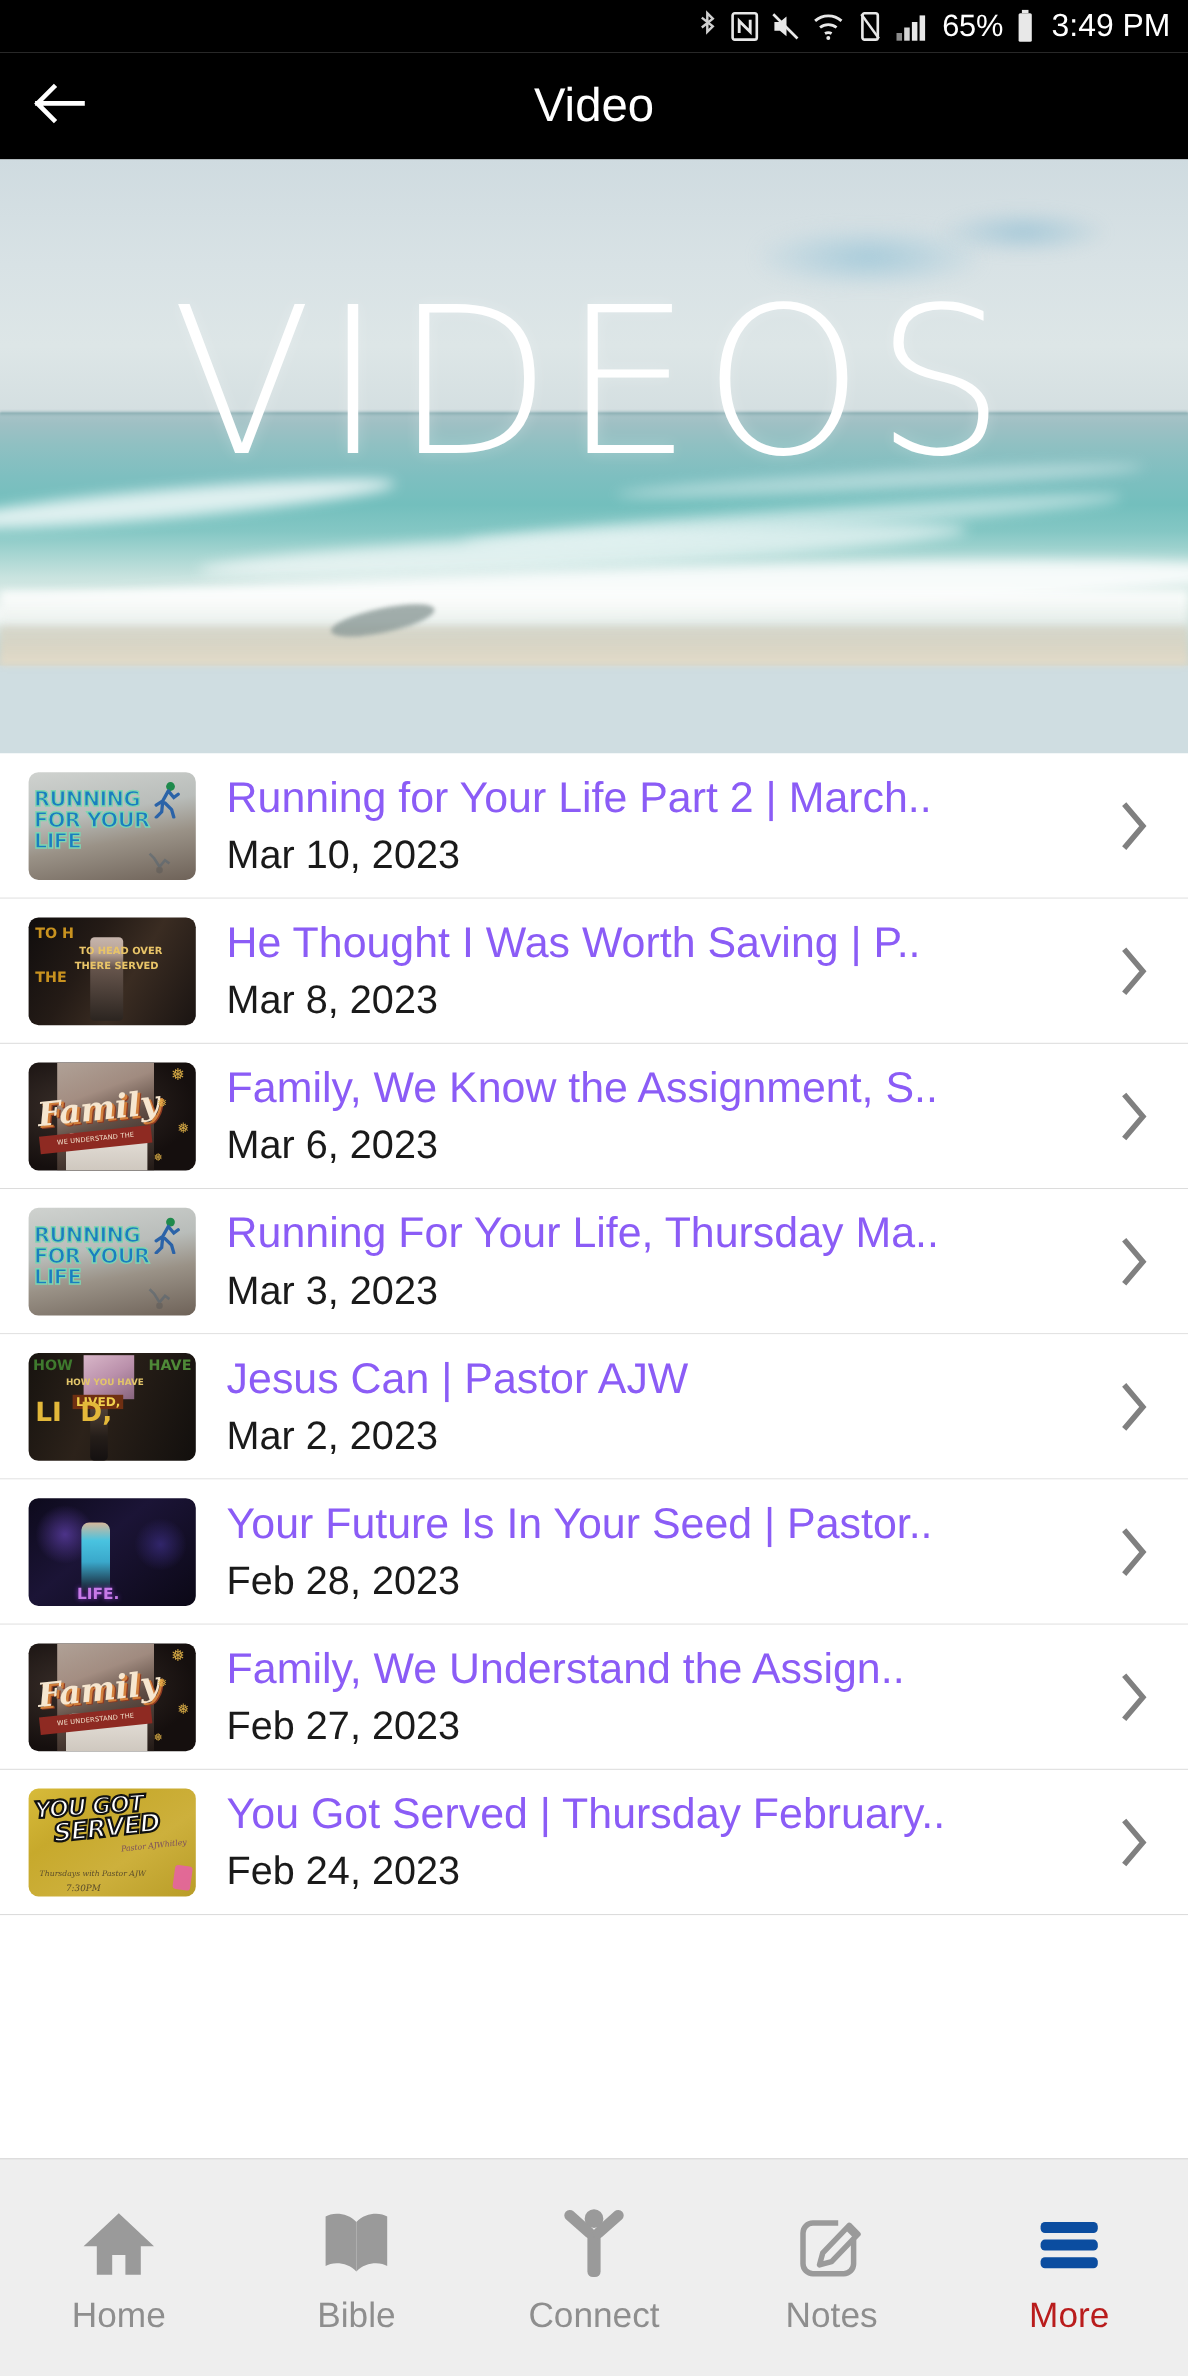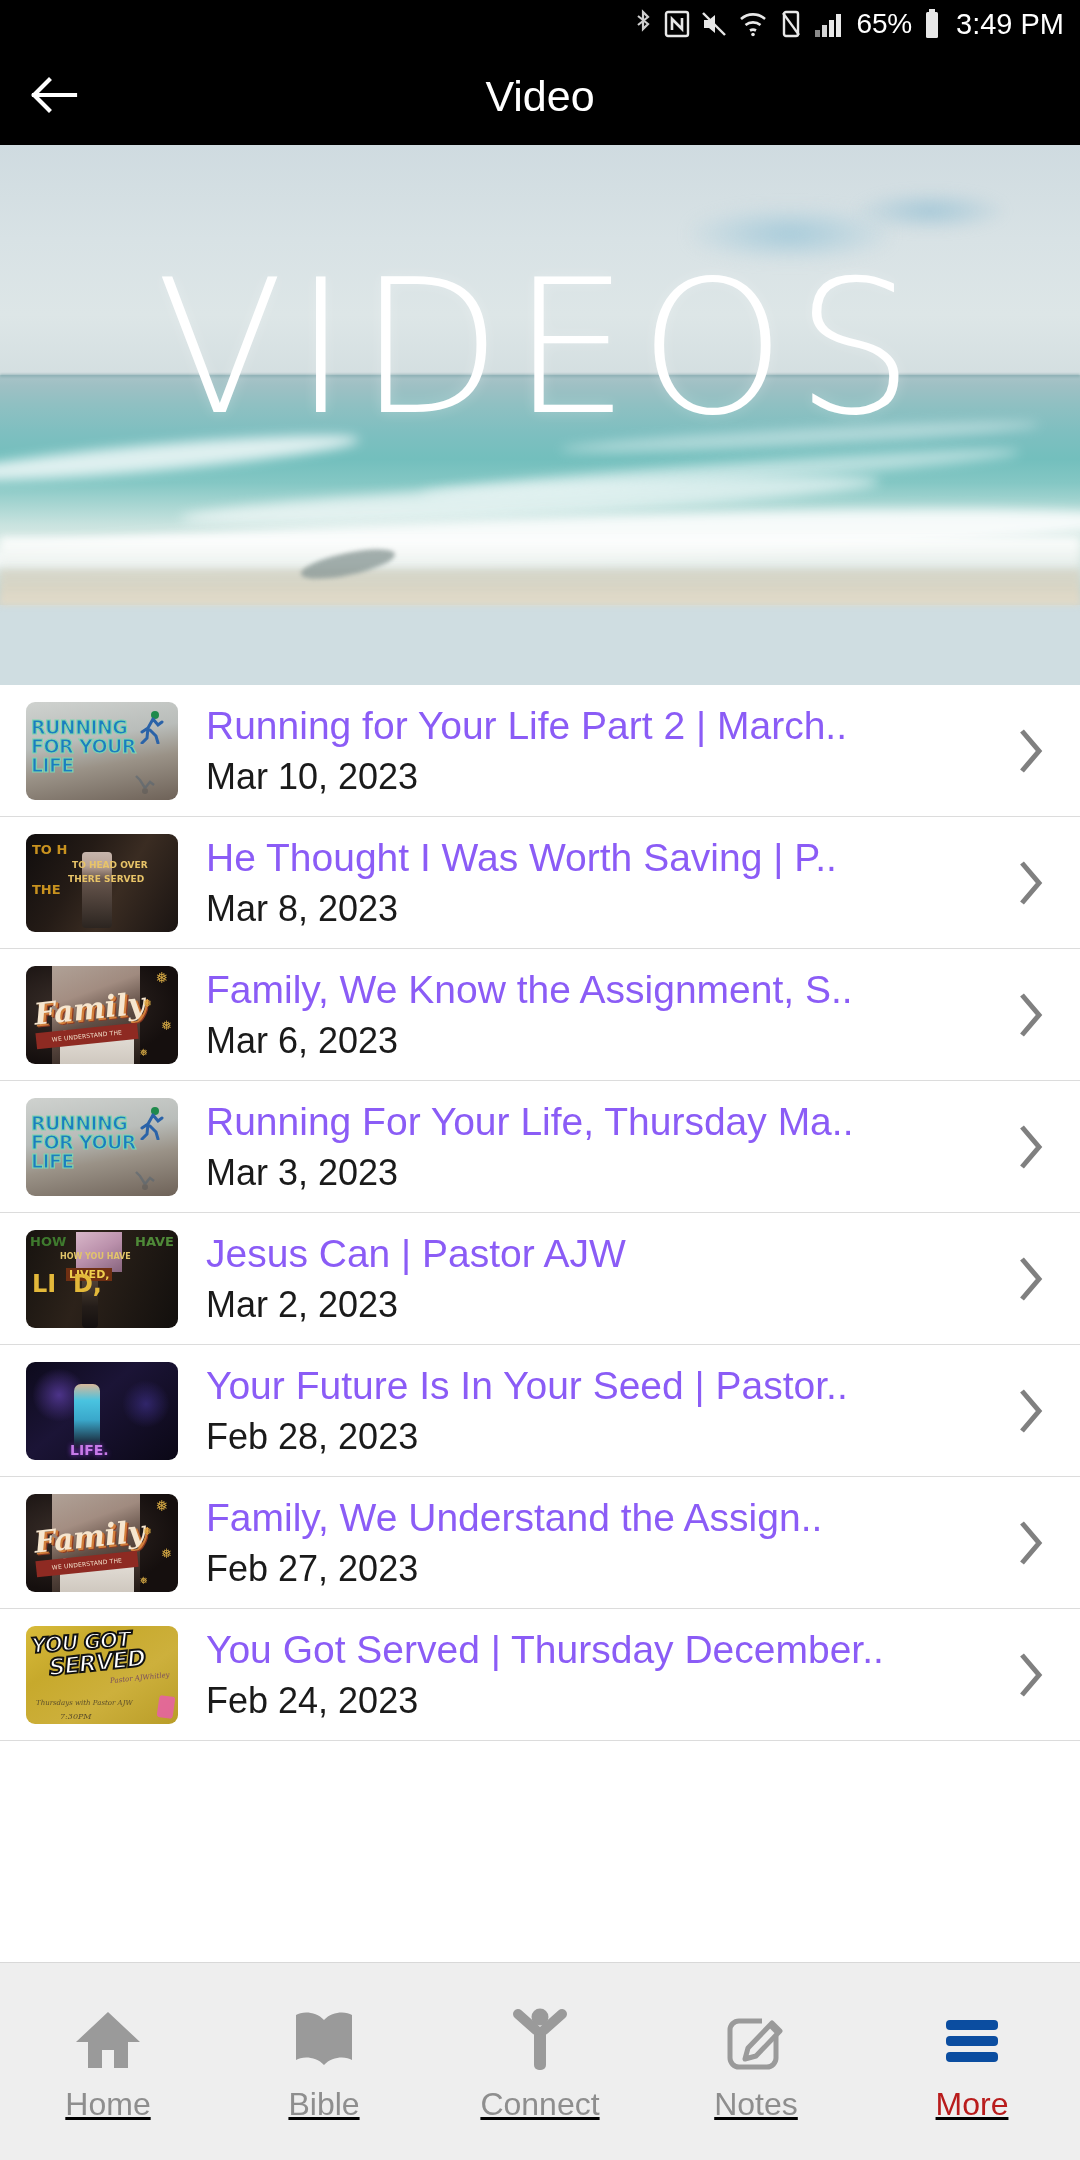--- a/index.html
+++ b/index.html
@@ -234,21 +234,20 @@
   .tb-served .pinkblob {
     position:absolute; right:4px; bottom:6px; width:16px; height:22px;
     background:#e85fa8; opacity:.85; border-radius:3px; transform:rotate(8deg);
   }
 
   
   .tabbar {
     position:absolute; left:0; bottom:0; width:1080px; height:198px;
     background:#eeeeee; display:flex; align-items:stretch;
     border-top:1px solid #d8d8d8;
-    text-decoration:underline;
   }
   .tab {
     flex:1 1 0; display:flex; flex-direction:column;
     align-items:center; justify-content:center; gap:10px; cursor:pointer;
   }
   .tab .ticon { height:74px; display:flex; align-items:center; justify-content:center; }
   .tab .tlabel { font-size:32px; color:#8e8e8e; line-height:34px; font-weight:400; }
   .tab.active .tlabel { color:#b91c1c; }
 </style>
 </head>
@@ -495,21 +494,21 @@
       <div class="ygs">
         <span>YOU GOT</span>
         <span class="l2">SERVED</span>
       </div>
       <div class="scr1">Pastor AJWhitley</div>
       <div class="scr2">Thursdays with Pastor AJW</div>
       <div class="scr3">7:30PM</div>
       <div class="pinkblob"></div>
     </div>
     <div class="rowtext">
-      <div class="rowtitle">You Got Served | Thursday December..</div>
+      <div class="rowtitle">You Got Served | Thursday February..</div>
       <div class="rowdate">Feb 24, 2023</div>
     </div>
     <div class="chev">
       <svg width="26" height="46" viewBox="0 0 26 46">
           <path d="M5 3 L22 23 L5 43" fill="none" stroke="#808080" stroke-width="5"></path>
         </svg>
     </div>
   </div>
 
 </div>

